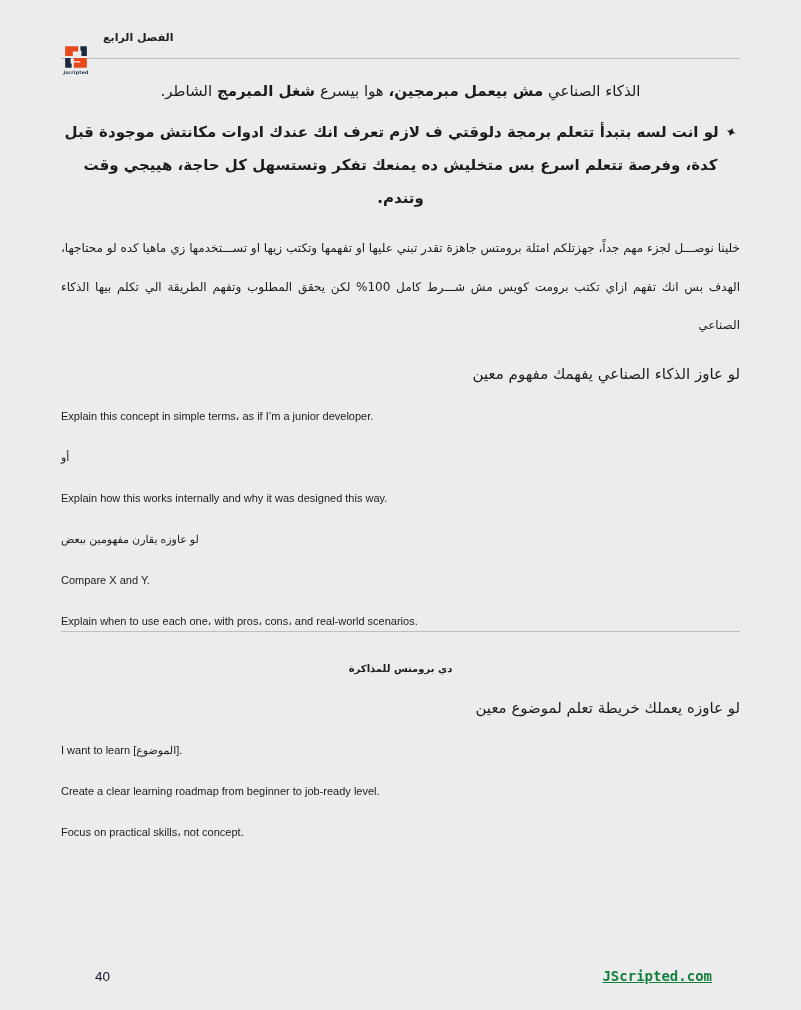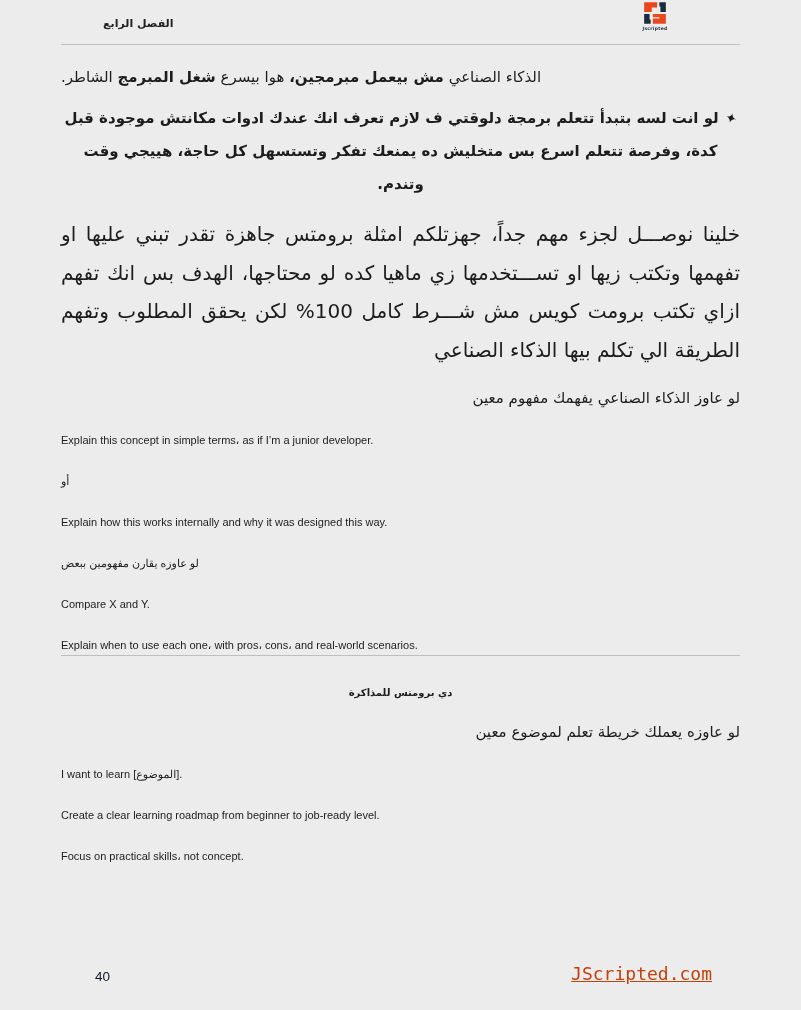--- a/index.html
+++ b/index.html
@@ -9,21 +9,21 @@
     color:#1C1C1C;
     font-family:"DejaVu Sans",sans-serif;
     position:relative;
     overflow:hidden;
   }
   .page{padding:0 61px;}
 
   
   .doc-header{
     display:flex;justify-content:space-between;align-items:flex-start;
-    height:44px;
+    padding-top:14px;height:44px;flex-direction:column;
   }
   .chapter-label{
     margin-left:42px;margin-top:17px;
     font-size:11px;font-weight:bold;
     direction:rtl;color:#222;
   }
   .brand{margin-right:70px;width:30px;text-align:center;line-height:0;}
   .brand svg{display:block;margin:0 auto;}
   .brand-caption{
     display:block;font-size:4.5px;font-weight:bold;
@@ -33,35 +33,35 @@
     border:none;border-top:1px solid #BFBFBF;
     margin:0;height:0;
   }
   .rule-top{margin-top:11px;}
 
   
   .ar{direction:rtl;unicode-bidi:embed;}
   .main-heading{
     margin-top:20px;
     font-size:15px;line-height:24px;
-    text-align:left;
+    text-align:center;
   }
   .main-heading .b{font-weight:bold;}
   .tip{
     margin-top:13px;
     font-size:15px;font-weight:bold;line-height:33px;
     text-align:center;
   }
   .tip .star{
     display:inline-block;transform:rotate(18deg);
     font-size:14px;margin-left:6px;
   }
   .intro{
     margin-top:14px;
-    font-size:20px;line-height:38.5px;
+    font-size:12px;line-height:38.5px;
     text-align:justify;text-align-last:right;
   }
   .ar-label{
     font-size:15px;line-height:22px;text-align:right;
   }
   .or-sep{font-size:15px;line-height:20px;text-align:right;}
 
   
   .pline{
     font-family:"Liberation Sans",sans-serif;
@@ -82,22 +82,22 @@
     display:flex;justify-content:space-between;align-items:flex-end;
   }
   .page-number{
     margin-left:34px;
     font-family:"Liberation Sans",sans-serif;
     font-size:13.5px;color:#0f172a;
   }
   .site-link{
     margin-right:28px;
     font-family:"DejaVu Sans Mono","Liberation Mono",monospace;
-    font-size:18px;color:#c2410c;
-    text-decoration:underline;cursor:pointer;
+    font-size:14px;color:#15803d;
+    text-decoration:underline;cursor:pointer;font-weight:bold;
   }
 </style>
 </head>
 <body>
 
 <div class="page">
 
   <div class="doc-header">
     <div class="chapter-label">الفصل الرابع</div>
     <div class="brand">

